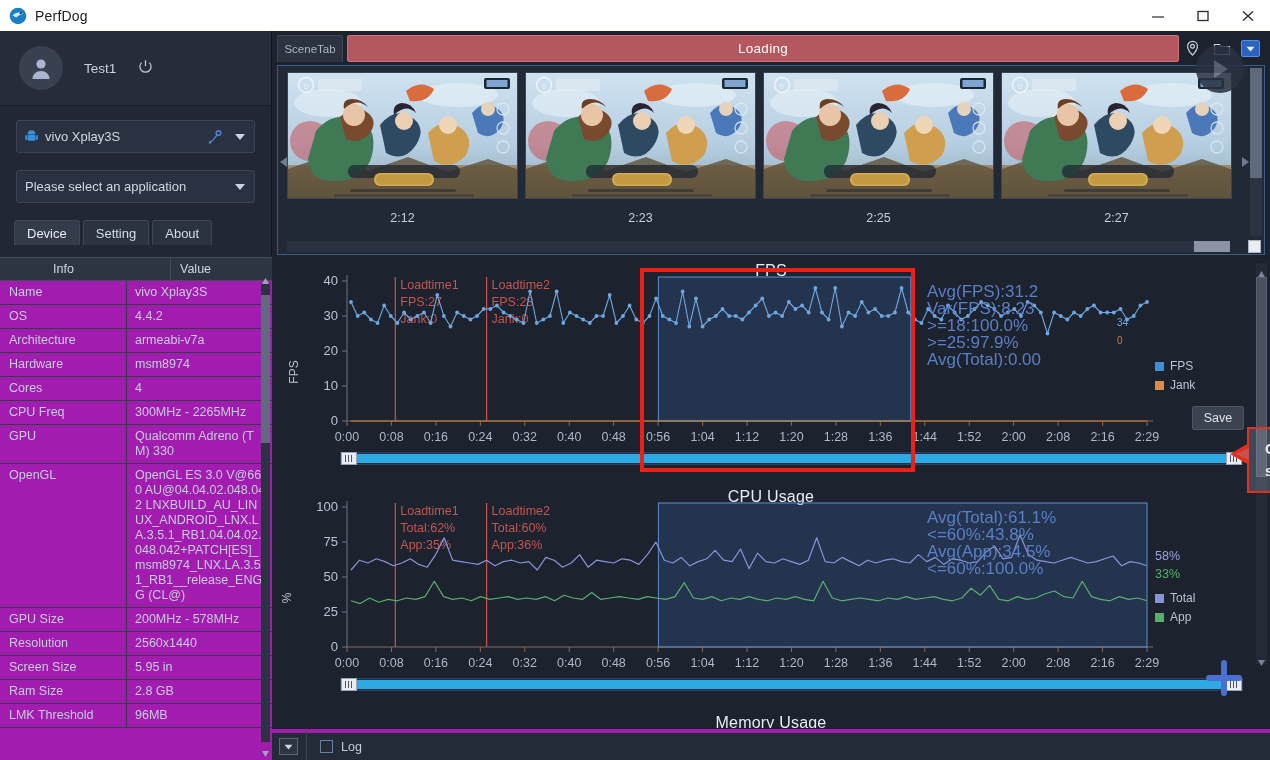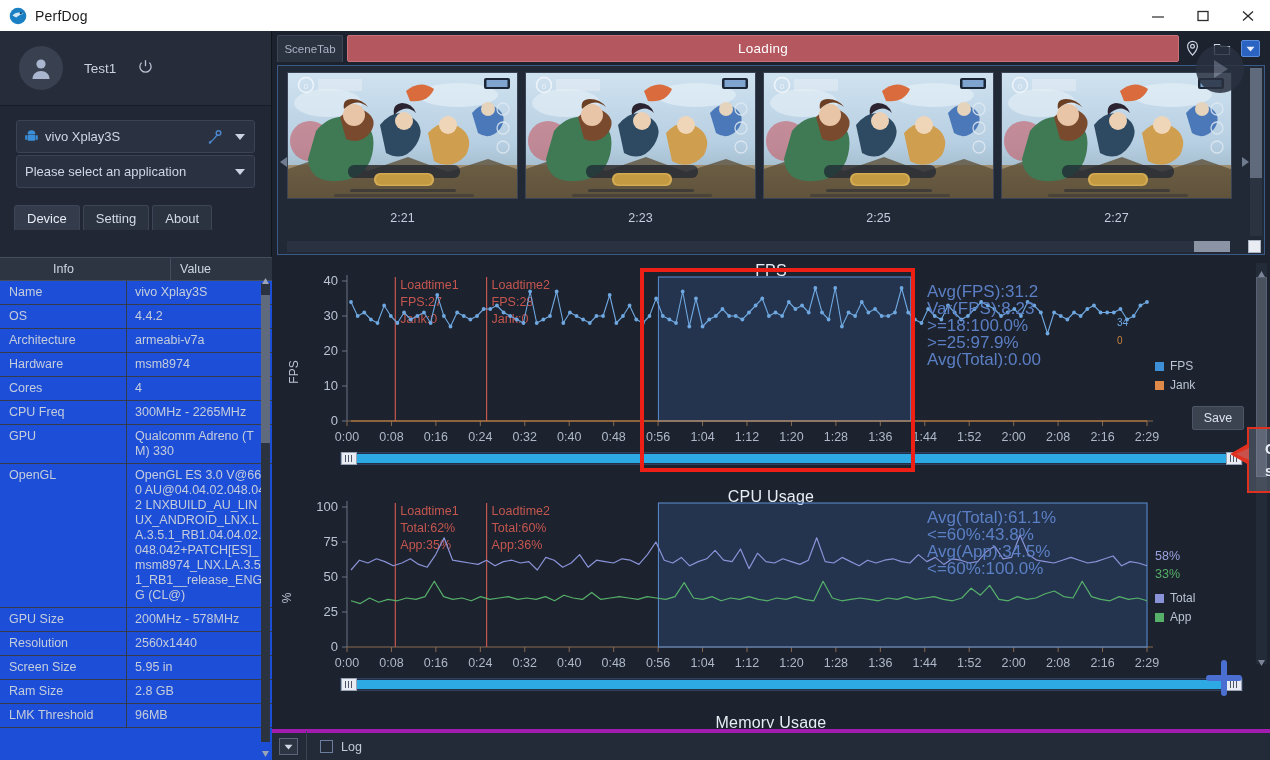--- a/index.html
+++ b/index.html
@@ -42,40 +42,40 @@
   }
   .uname { margin-left:21px; font-size:13.5px; color:#c9d2e1; }
   .power { margin-left:22px; cursor:pointer; }
 
   .sel-wrap { padding:14px 16px 0 16px; }
   .sel {
     height:33px; background:#2a3140; border:1px solid #3b4354; border-radius:3px;
     display:flex; align-items:center; position:relative; padding:0 8px;
     font-size:13px; color:#cfd7e4;
   }
-  .sel + .sel { margin-top:2px; }
+  .sel + .sel { margin-top:17px; }
   .sel .droid { margin-right:7px; display:flex; }
   .sel .usb { position:absolute; right:30px; top:8px; }
   .caret { position:absolute; right:9px; top:13px;
     width:0;height:0;border-left:5px solid transparent;border-right:5px solid transparent;border-top:6px solid #c9d3e2;}
 
   .tabs { display:flex; margin:17px 0 0 14px; gap:3px; }
   .tab {
     height:25px; padding:0 12px; font-size:13px; color:#d3dbe8;
     background:#2b3240; border:1px solid #3d4656; border-bottom:none;
     border-radius:3px 3px 0 0; display:flex; align-items:center; cursor:pointer;
   }
   .tab.active { background:#343c4c; color:#e6ecf5; }
 
   .tbl { position:absolute; left:0; top:226px; width:272px; bottom:0; }
   .tbl-head { display:flex; height:24px; background:#2d3442; border-top:1px solid #444d5e; border-bottom:1px solid #444d5e;padding-left:44px; }
   .tbl-head div { font-size:12.5px; color:#cdd6e4; display:flex; align-items:center; padding-left:9px; }
   .th-info { width:127px; border-right:1px solid #444d5e; }
   .th-value { flex:1; }
-  .tbl-body { position:absolute; top:24px; left:0; right:0; bottom:0; overflow:hidden; background:#1d4ed8; }
+  .tbl-body { position:absolute; top:24px; left:0; right:0; bottom:0; overflow:hidden; background:#a21caf; }
   .row { display:flex; border-bottom:1px solid #343c4b; min-height:24px; }
   .row .k { width:127px; border-right:1px solid #343c4b; font-size:12.5px; color:#c4cddc; padding:4px 0 4px 9px; }
   .row .v { flex:1; font-size:12.5px; color:#c4cddc; padding:4px 6px 4px 8px; word-break:break-all; line-height:15px; }
 
   .vscroll { position:absolute; right:2px; top:26px; width:9px; bottom:18px; }
   .vscroll .trk { position:absolute; inset:0; background:#2b3240; }
   .vscroll .thm { position:absolute; left:0; width:9px; top:12px; height:148px; background:#5f6a7d; }
   .arr { position:absolute; left:0; width:9px; height:9px; }
   .arr-up { top:-11px; } .arr-dn { bottom:-11px; }
 
@@ -411,21 +411,21 @@
       <rect x="30" y="6" width="44" height="12" fill="#e9eef4" opacity=".55"></rect>
     </g>
     <rect x="196" y="5" width="26" height="11" rx="2" fill="#1b2636"></rect>
     <rect x="198.5" y="7" width="21" height="7" fill="#7ea4cf"></rect>
     <g fill="none" stroke="#dfe9f2" stroke-width="1.3" opacity=".85">
       <circle cx="215" cy="36" r="6"></circle>
                   <circle cx="215" cy="55" r="6"></circle>
                   <circle cx="215" cy="74" r="6"></circle>
     </g>
   </svg></div>
-            <div class="ts">2:21</div>
+            <div class="ts">2:12</div>
           </div>
           <div class="thumb">
             <div class="shot">
   <svg width="231" height="127" viewBox="0 0 231 127" preserveAspectRatio="none">
     <defs>
       <linearGradient id="sky1" x1="0" y1="0" x2="0" y2="1">
         <stop offset="0%" stop-color="#cfe2f0"></stop>
                     <stop offset="55%" stop-color="#b7cfe2"></stop>
                     <stop offset="100%" stop-color="#8fa9b8"></stop>
       </linearGradient>

